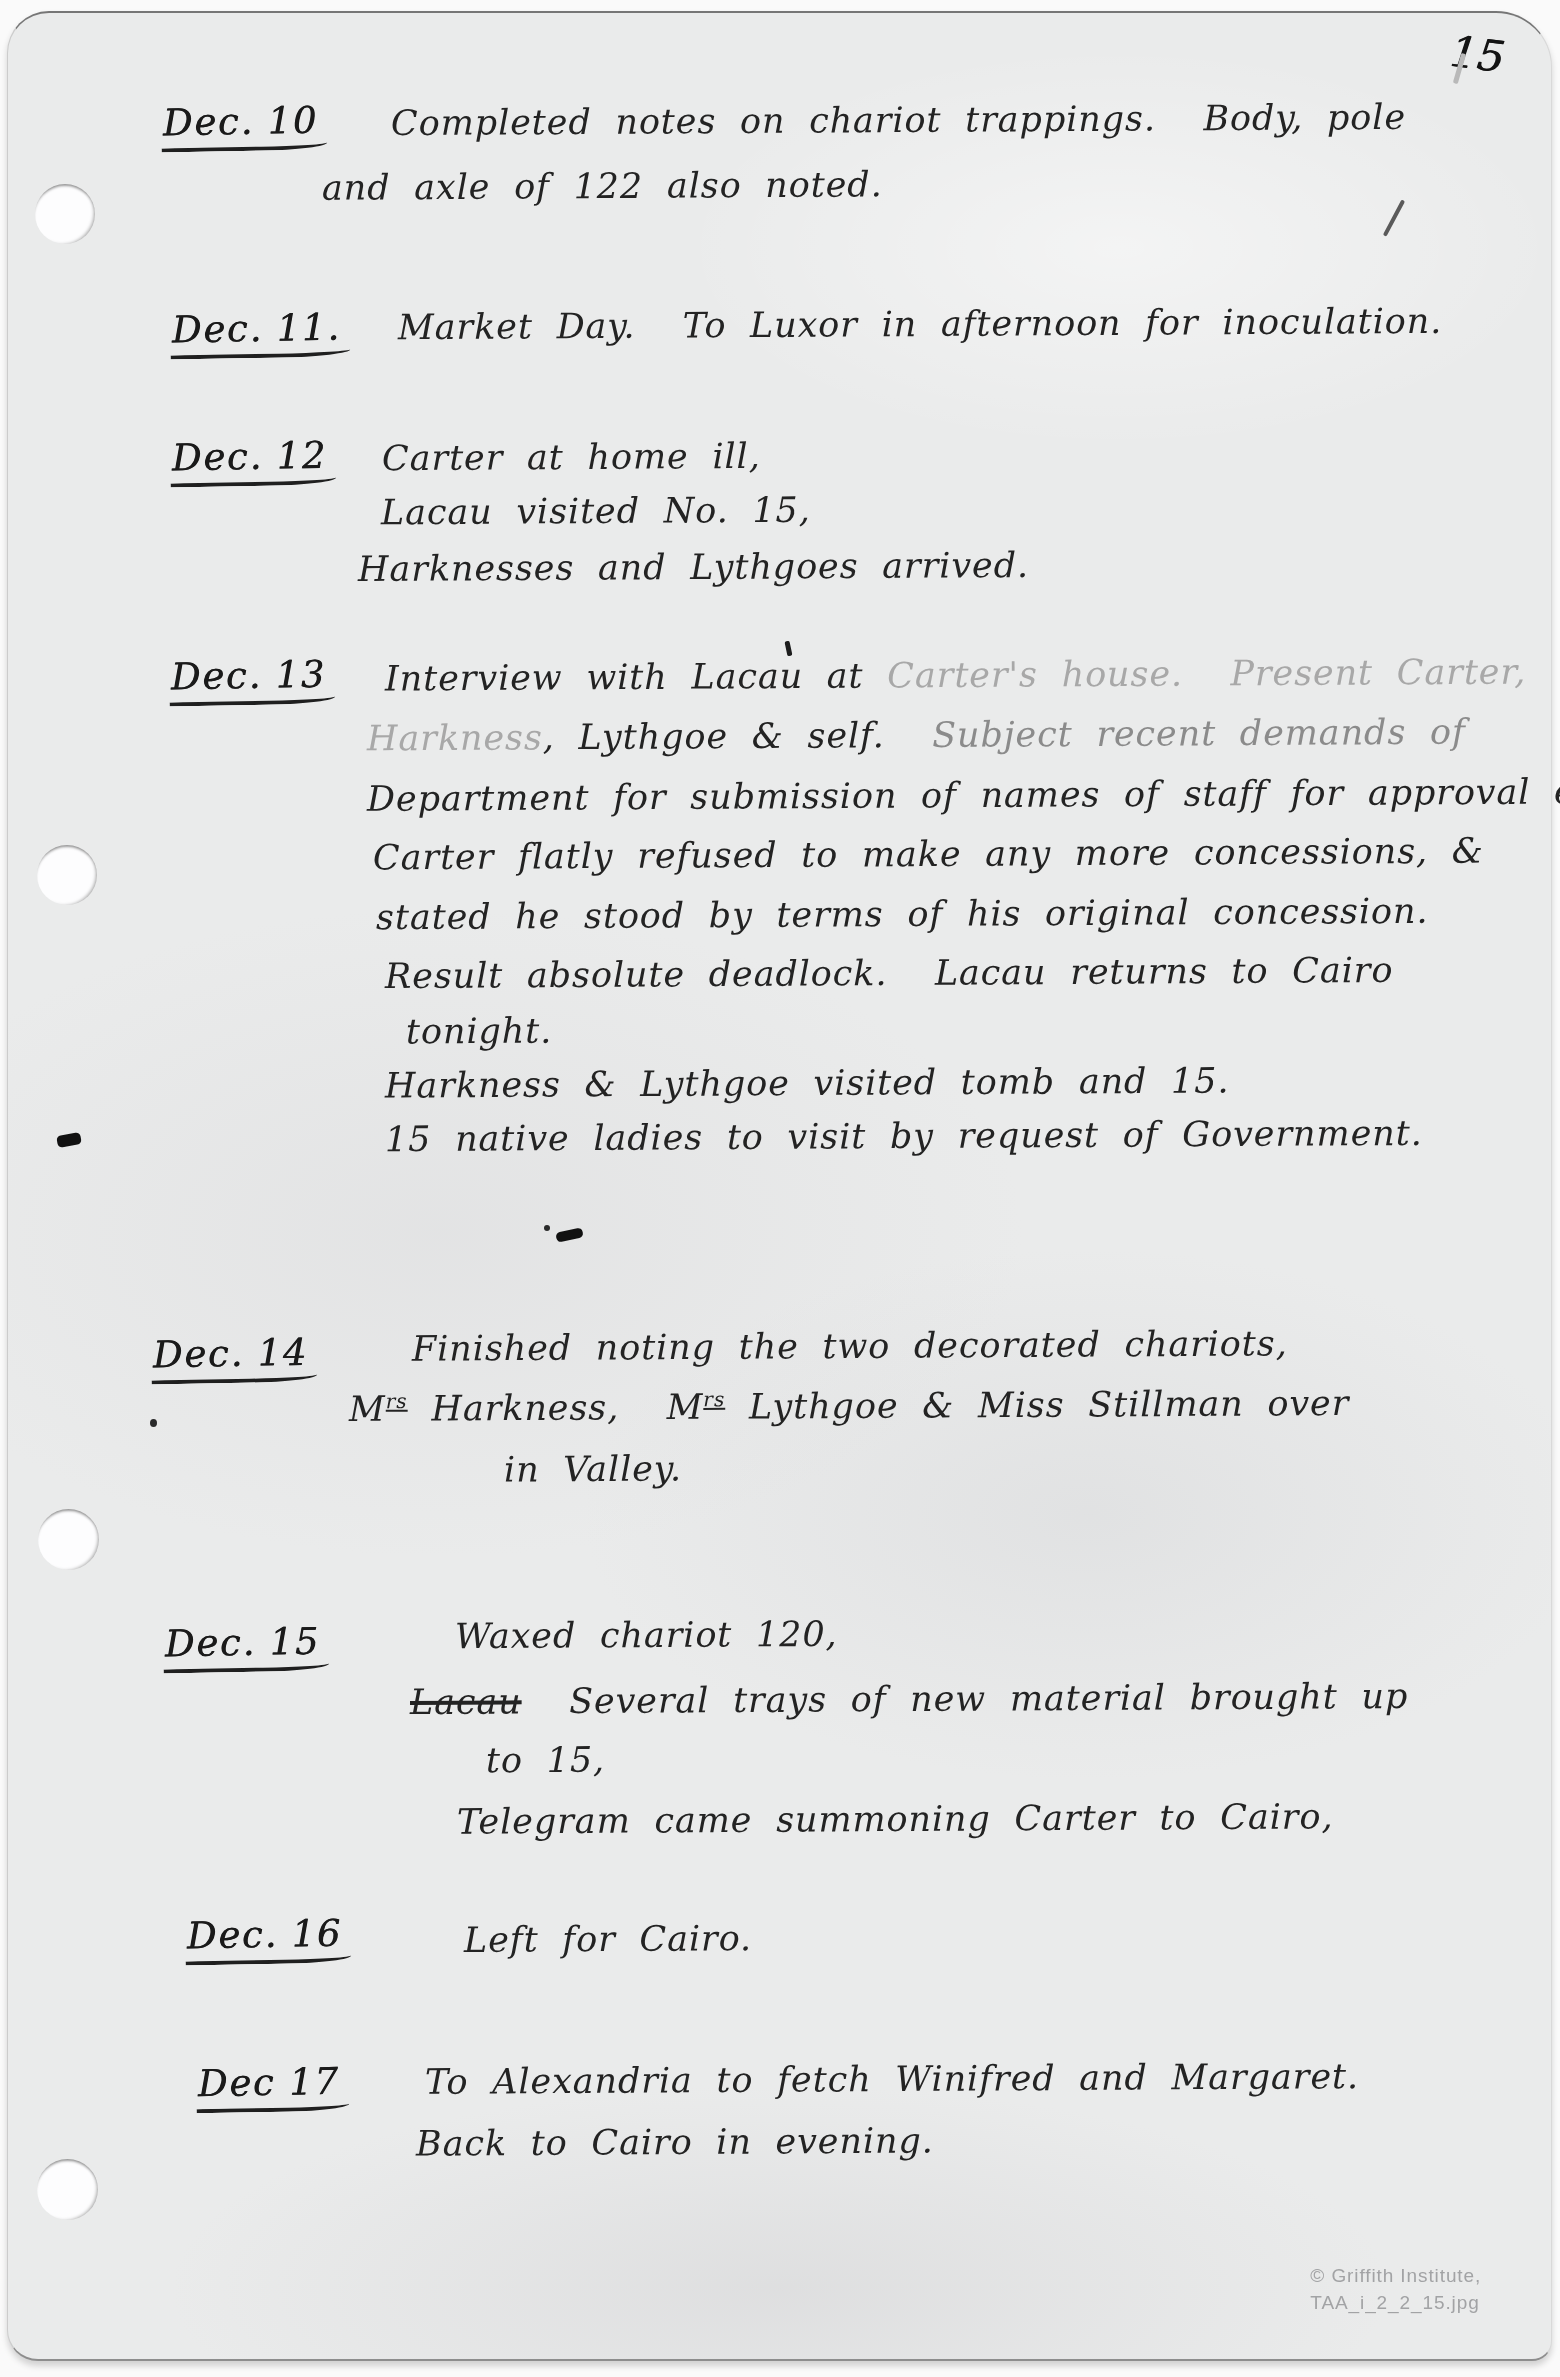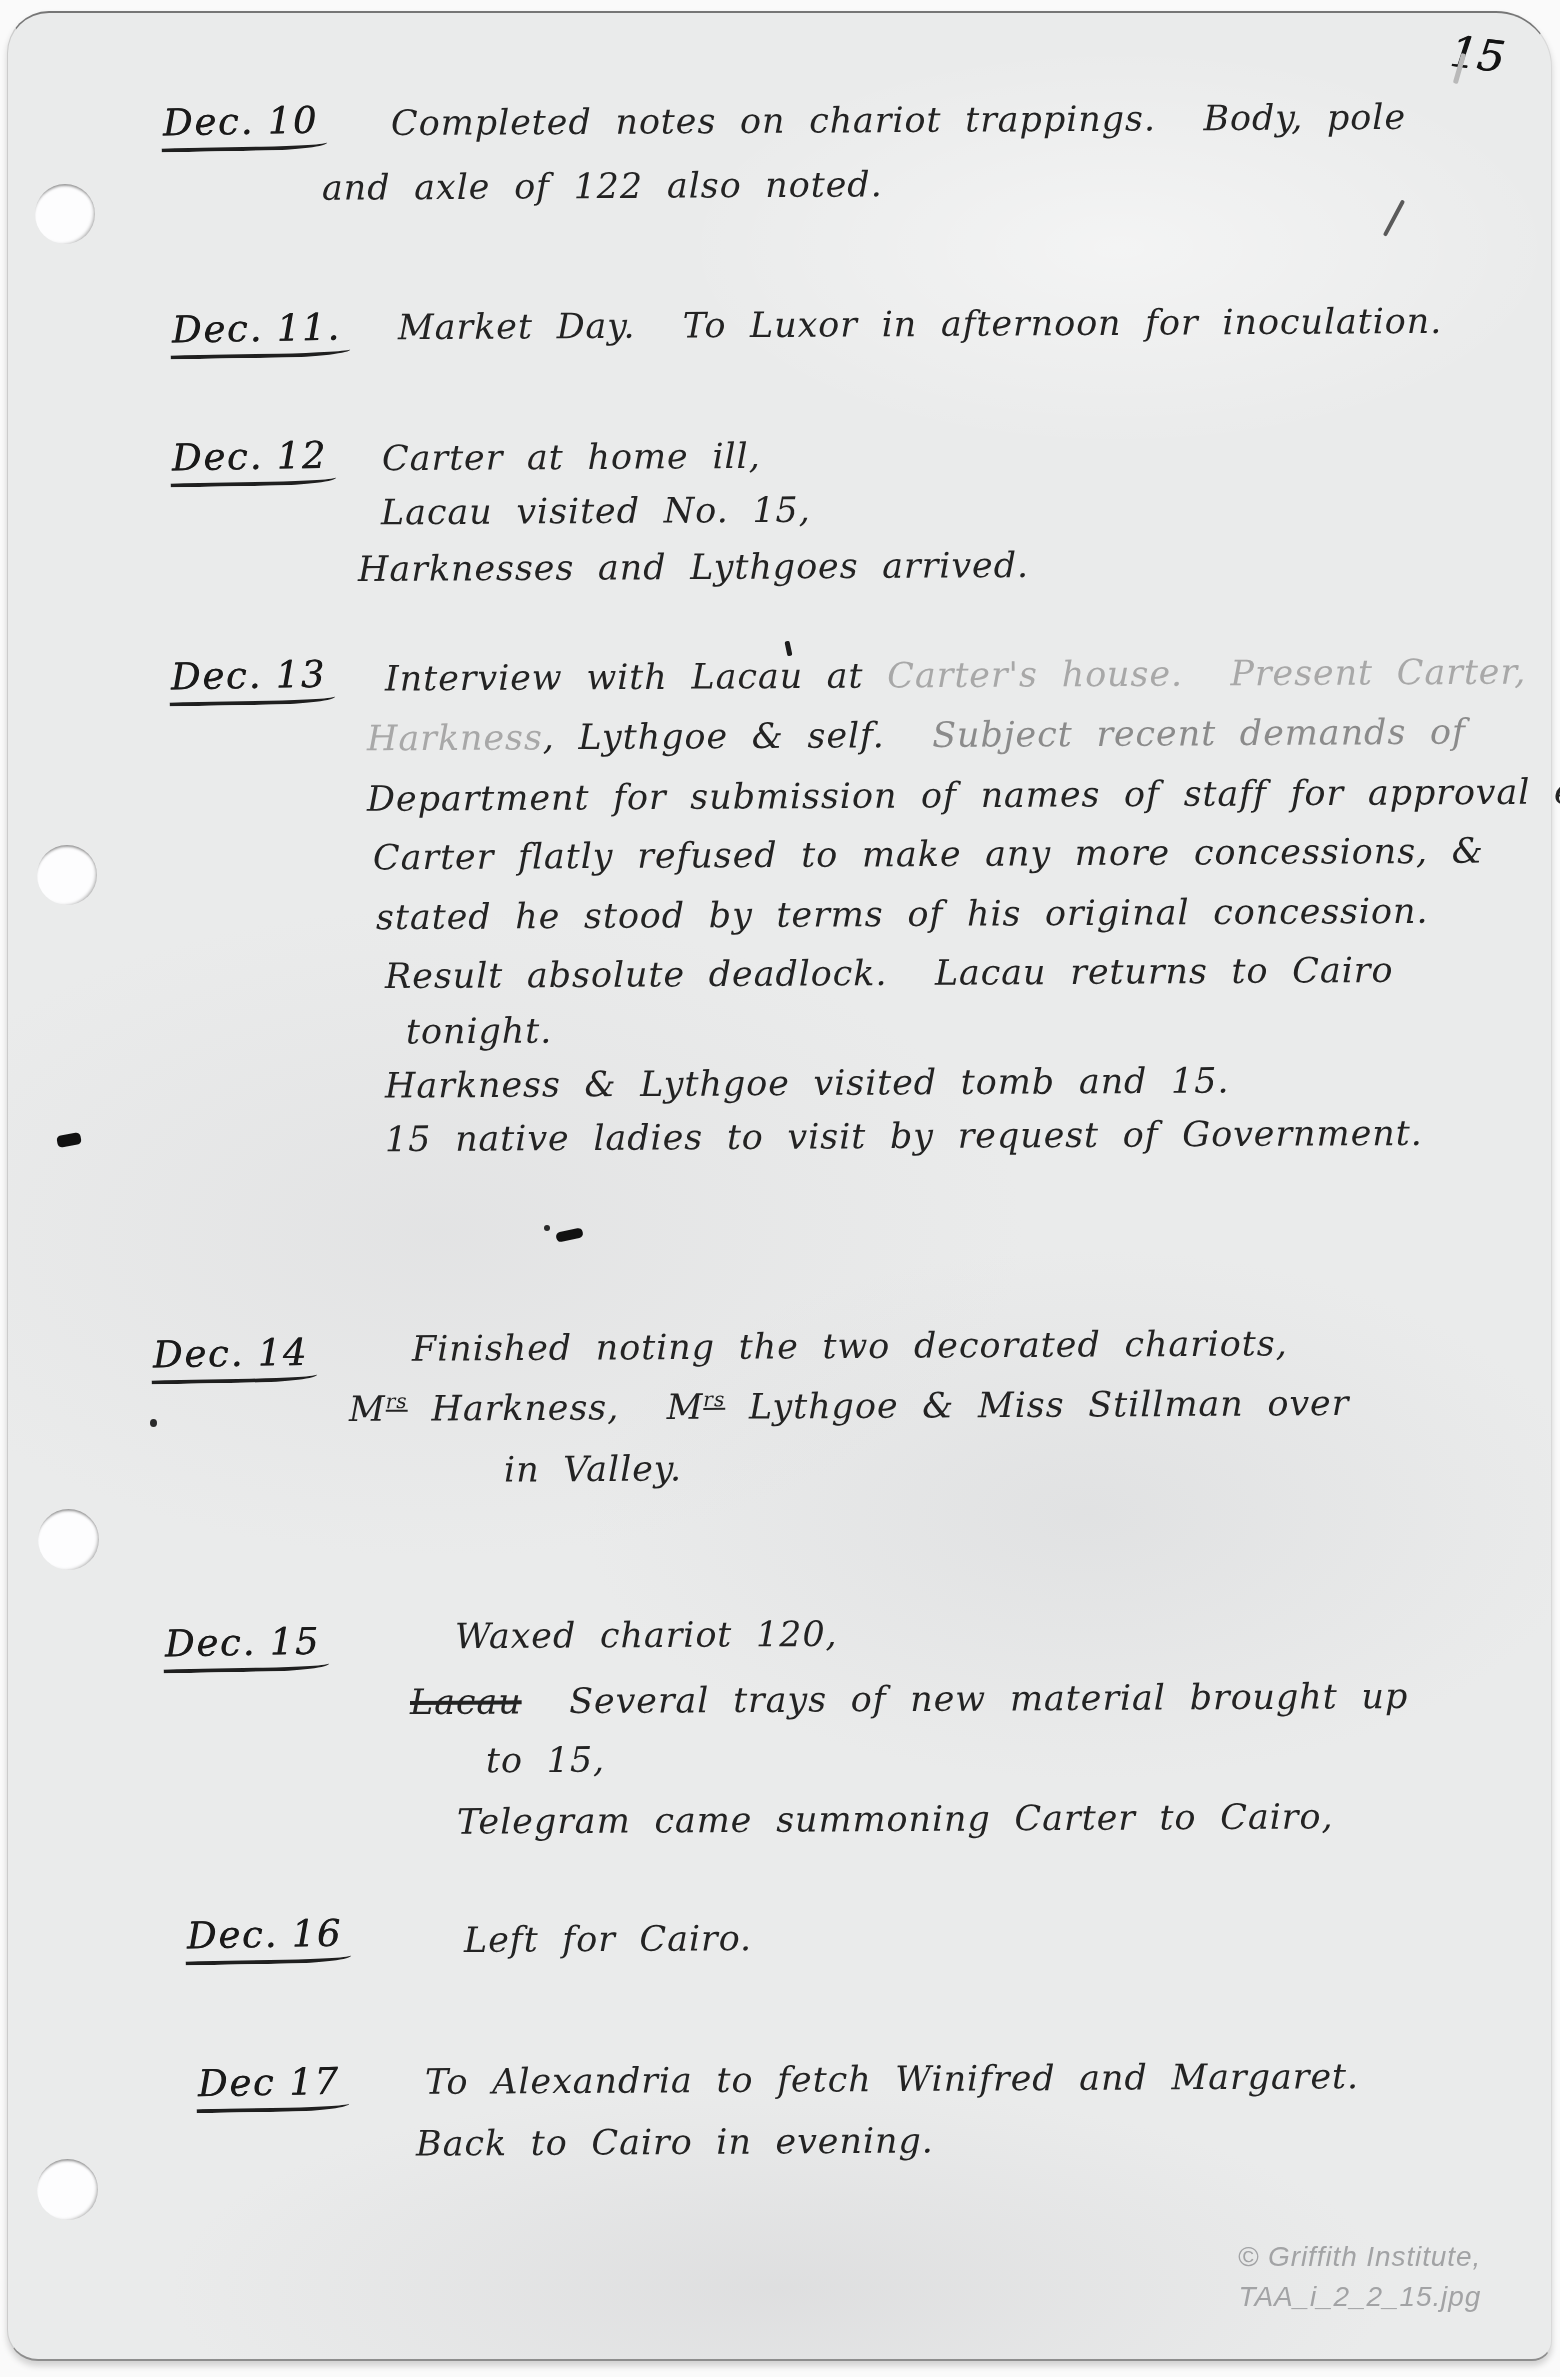--- a/index.html
+++ b/index.html
@@ -73,27 +73,26 @@
     font-family:"DejaVu Serif", serif;
     font-style:italic;
     font-size:43px;
     color:#141414;
     text-shadow:0.7px 0 0 #141414;
     transform:rotate(7deg);
   }
   .watermark{
     position:absolute;
     right:70px; bottom:42px;
-    text-align:right;
+    text-align:left;
     font-family:"Liberation Sans", sans-serif;
-    font-size:28px;
+    font-size:19px;
     line-height:1.42;
     letter-spacing:0.9px;
     color:#a2a3a5;
-    font-style:italic;
   }
   .art{ position:absolute; background:#1d1d1d; }
   .art.dot{ border-radius:50%; }
   .art.dash{ border-radius:4.5px; }
   .art.slash{ border-radius:1.8px; }
 </style>
 </head>
 <body>
 
 <div class="page">

